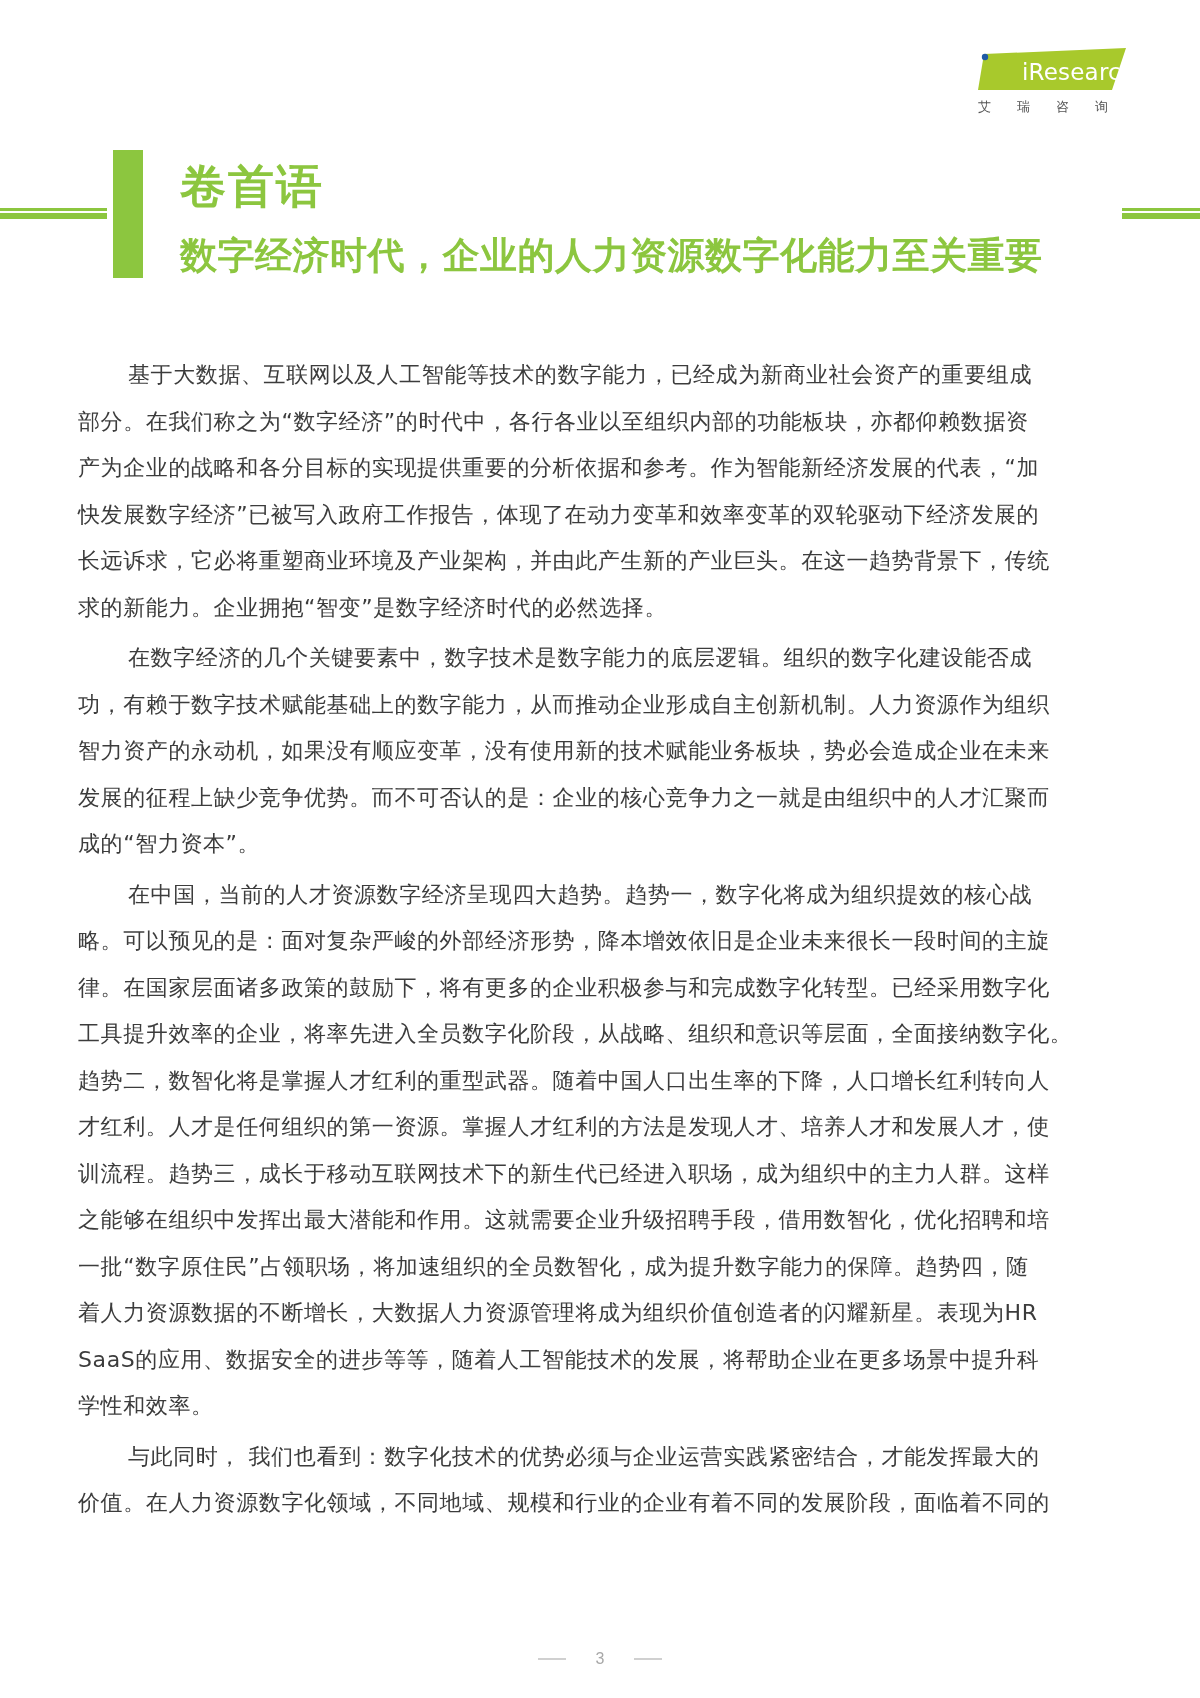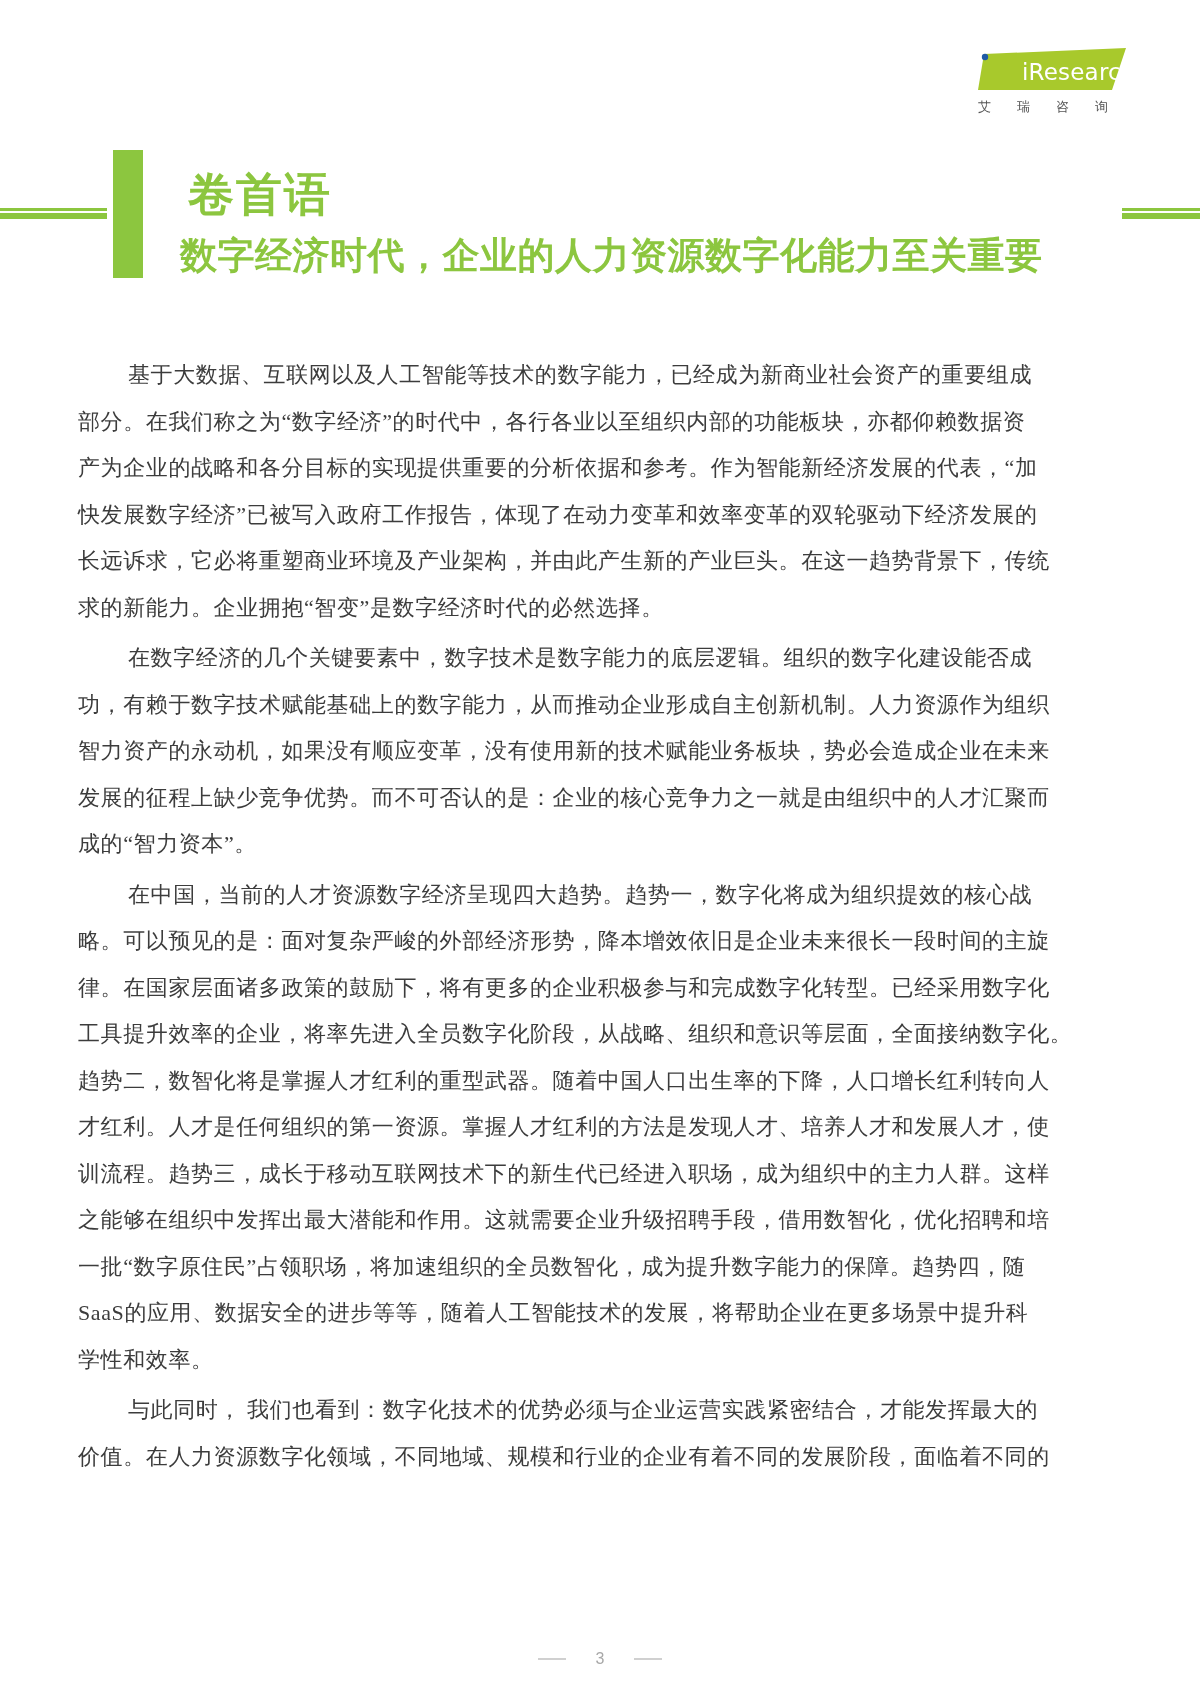--- a/index.html
+++ b/index.html
@@ -114,21 +114,20 @@
     .content {
       position: absolute;
       left: 78px;
       top: 352px;
       width: 1040px;
       color: #3c3c3c;
       font-size: 22px;
     }
     .para {
       margin: 0 0 4px 0;
-      font-family: Liberation Serif, serif;
     }
     .line {
       display: block;
       height: 46.5px;
       line-height: 46.5px;
       white-space: nowrap;
       letter-spacing: 0.6px;
     }
     .line.indent {
       padding-left: 50px;
@@ -174,21 +173,21 @@
 
 <div class="rule-left">
   <div class="rule-thin"></div>
   <div class="rule-thick"></div>
 </div>
 <div class="rule-right">
   <div class="rule-thin"></div>
   <div class="rule-thick"></div>
 </div>
 <div class="title-bar-vertical"></div>
-<h1 class="title-main" style="margin:8px;text-align:center;">卷首语</h1>
+<h1 class="title-main" style="margin:0;text-align:center;">卷首语</h1>
 <h2 class="title-sub" style="margin:0;">数字经济时代，企业的人力资源数字化能力至关重要</h2>
 
 <div class="content">
   <div class="para">
     <span class="line indent">基于大数据、互联网以及人工智能等技术的数字能力，已经成为新商业社会资产的重要组成</span>
     <span class="line">部分。在我们称之为“数字经济”的时代中，各行各业以至组织内部的功能板块，亦都仰赖数据资</span>
     <span class="line">产为企业的战略和各分目标的实现提供重要的分析依据和参考。作为智能新经济发展的代表，“加</span>
     <span class="line">快发展数字经济”已被写入政府工作报告，体现了在动力变革和效率变革的双轮驱动下经济发展的</span>
     <span class="line">长远诉求，它必将重塑商业环境及产业架构，并由此产生新的产业巨头。在这一趋势背景下，传统</span>
     <span class="line">求的新能力。企业拥抱“智变”是数字经济时代的必然选择。</span>
@@ -203,20 +202,21 @@
   <div class="para">
     <span class="line indent">在中国，当前的人才资源数字经济呈现四大趋势。趋势一，数字化将成为组织提效的核心战</span>
     <span class="line">略。可以预见的是：面对复杂严峻的外部经济形势，降本增效依旧是企业未来很长一段时间的主旋</span>
     <span class="line">律。在国家层面诸多政策的鼓励下，将有更多的企业积极参与和完成数字化转型。已经采用数字化</span>
     <span class="line">工具提升效率的企业，将率先进入全员数字化阶段，从战略、组织和意识等层面，全面接纳数字化。</span>
     <span class="line">趋势二，数智化将是掌握人才红利的重型武器。随着中国人口出生率的下降，人口增长红利转向人</span>
     <span class="line">才红利。人才是任何组织的第一资源。掌握人才红利的方法是发现人才、培养人才和发展人才，使</span>
     <span class="line">训流程。趋势三，成长于移动互联网技术下的新生代已经进入职场，成为组织中的主力人群。这样</span>
     <span class="line">之能够在组织中发挥出最大潜能和作用。这就需要企业升级招聘手段，借用数智化，优化招聘和培</span>
     <span class="line">一批“数字原住民”占领职场，将加速组织的全员数智化，成为提升数字能力的保障。趋势四，随</span>
+    <span class="line">着人力资源数据的不断增长，大数据人力资源管理将成为组织价值创造者的闪耀新星。表现为HR</span>
     <span class="line">SaaS的应用、数据安全的进步等等，随着人工智能技术的发展，将帮助企业在更多场景中提升科</span>
     <span class="line">学性和效率。</span>
   </div>
   <div class="para">
     <span class="line indent">与此同时， 我们也看到：数字化技术的优势必须与企业运营实践紧密结合，才能发挥最大的</span>
     <span class="line">价值。在人力资源数字化领域，不同地域、规模和行业的企业有着不同的发展阶段，面临着不同的</span>
   </div>
 </div>
 
 <div class="page-footer">

